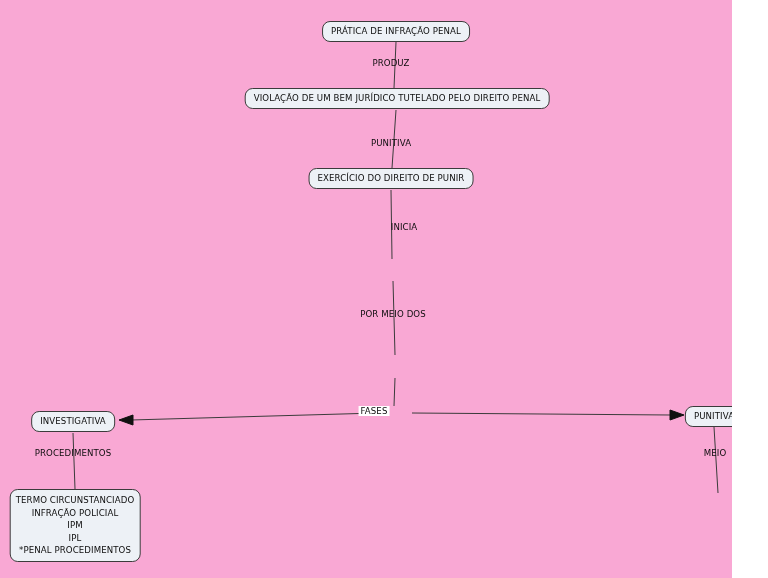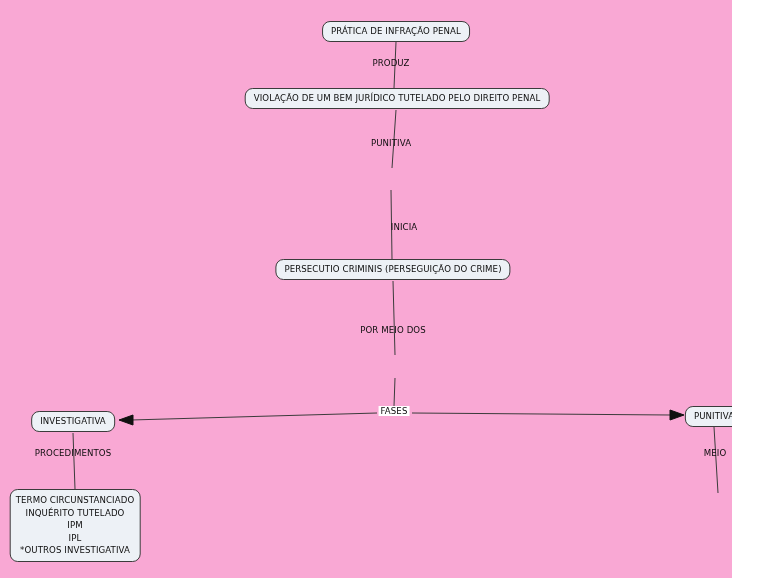--- a/index.html
+++ b/index.html
@@ -74,34 +74,34 @@
     <line x1="377" y1="413" x2="131" y2="420"></line>
     <polygon points="119,420 133,415 133,425"></polygon>
     <line x1="412" y1="413" x2="671" y2="415"></line>
     <polygon points="684,415 670,410 670,420"></polygon>
     <line x1="73" y1="433" x2="75" y2="489"></line>
     <line x1="714" y1="427" x2="718" y2="493"></line>
   </svg>
 
   <div class="node" style="left:396px; top:21px;">PRÁTICA DE INFRAÇÃO PENAL</div>
   <div class="node" style="left:397px; top:88px;">VIOLAÇÃO DE UM BEM JURÍDICO TUTELADO PELO DIREITO PENAL</div>
-  <div class="node" style="left:393px; top:259px;">PERSECUTIO CRIMINIS (PERSEGUIÇÃO DO CRIME)</div>
+  <div class="node" style="left:391px; top:168px;">EXERCÍCIO DO DIREITO DE PUNIR</div>
   <div class="node" style="left:73px;  top:411px;text-align:right;">INVESTIGATIVA</div>
 
   <div class="node multiline" style="left:75px; top:489px;">
     <span>TERMO CIRCUNSTANCIADO</span>
-    <span>INQUÉRITO TUTELADO</span>
+    <span>INFRAÇÃO POLICIAL</span>
     <span>IPM</span>
     <span>IPL</span>
-    <span>*OUTROS INVESTIGATIVA</span>
+    <span>*PENAL PROCEDIMENTOS</span>
   </div>
 
   <div class="node" style="left:714px; top:406px;">PUNITIVA</div>
 
   <div class="link-label" style="left:391px; top:63px;">PRODUZ</div>
   <div class="link-label" style="left:391px; top:143px;">PUNITIVA</div>
   <div class="link-label" style="left:404px; top:227px;">INICIA</div>
-  <div class="link-label" style="left:393px; top:330px;">POR MEIO DOS</div>
-  <div class="link-label opaque" style="left:394px; top:411px;">FASES</div>
+  <div class="link-label" style="left:393px; top:314px;">POR MEIO DOS</div>
+  <div class="link-label opaque" style="left:374px; top:411px;">FASES</div>
   <div class="link-label" style="left:73px;  top:453px;">PROCEDIMENTOS</div>
   <div class="link-label" style="left:715px; top:453px;">MEIO</div>
 
 </div>
 
 </body></html>

